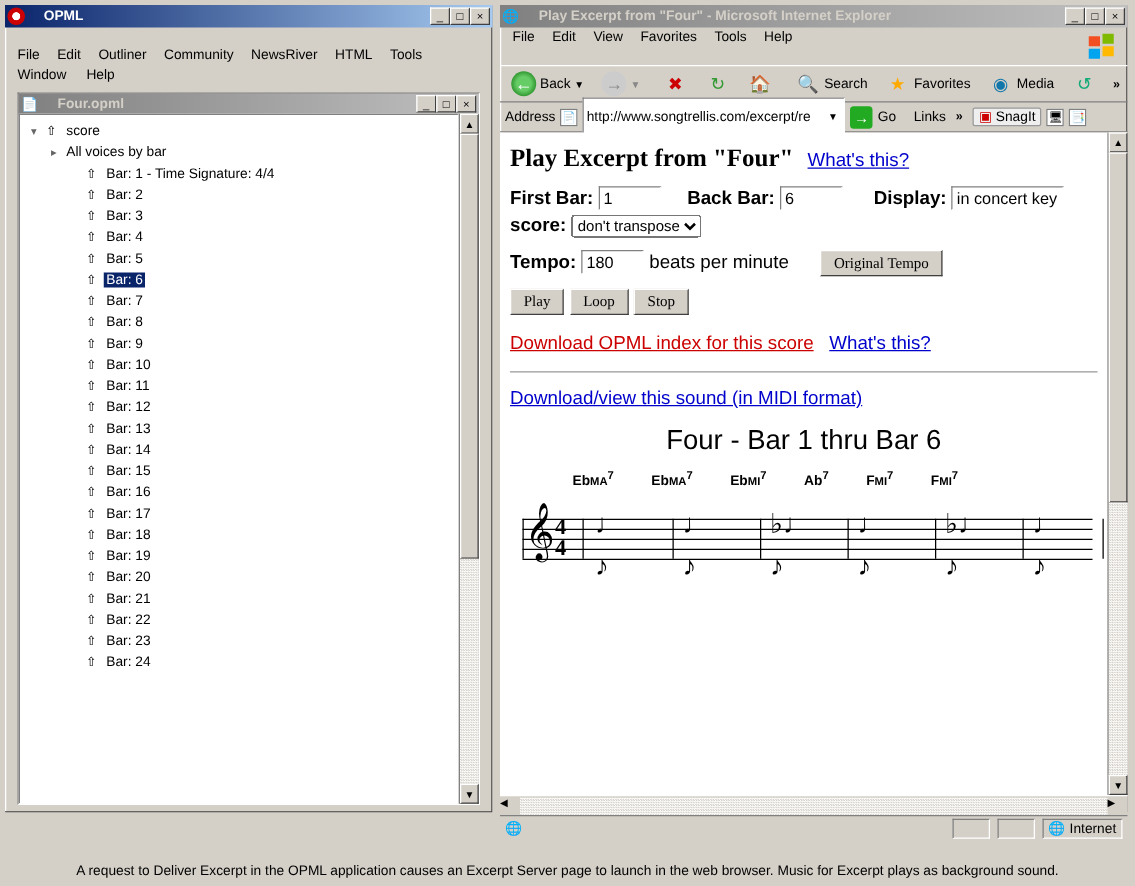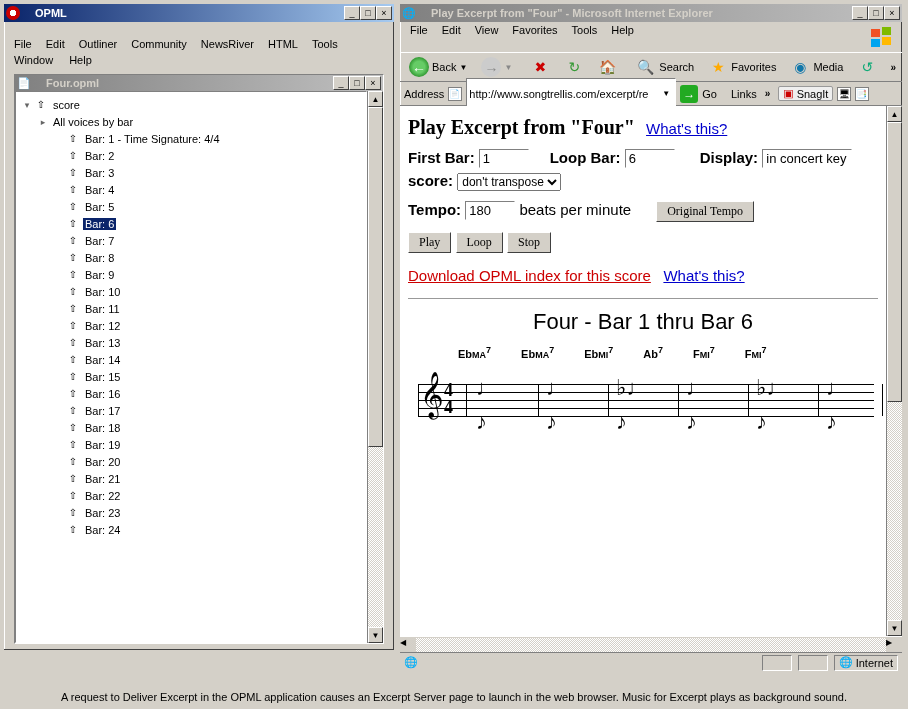--- a/index.html
+++ b/index.html
@@ -372,21 +372,21 @@
 
   <div id="ie-page">
     <div id="ie-content">
       <h2>Play Excerpt from "Four"</h2>
       &nbsp;&nbsp;<span class="link">What's this?</span>
 
       <div class="form-row">
         <span>First Bar:</span>
         <input type="text" value="1" style="">
         &nbsp;&nbsp;&nbsp;
-        <span>Loop Bar:</span>
+        <span>Back Bar:</span>
         <input type="text" value="6" style="">
         &nbsp;&nbsp;&nbsp;&nbsp;
         <span>Display:</span>
         <input type="text" style="width: 90px;" value="in concert key">
       </div>
       <div class="form-row" style="margin-top:-6px">
         <span>score:</span>
         <select><option>don't transpose</option></select>
       </div>
 
@@ -405,20 +405,23 @@
       </div>
 
       <div style="margin:14px 0">
         <span class="redlink">Download OPML index for this score</span>
         &nbsp;&nbsp;<span class="link">What's this?</span>
       </div>
 
 
       <hr class="sep">
 
+      <div style="margin:12px 0">
+        <span class="link">Download/view this sound (in MIDI format)</span>
+      </div>
 
       <div class="score-title">Four - Bar 1 thru Bar 6</div>
       <div class="chord-row" id="chord-row">
           <span>Eb<span style="font-size:9px">MA</span><sup>7</sup></span>
           <span>Eb<span style="font-size:9px">MA</span><sup>7</sup></span>
           <span>Eb<span style="font-size:9px">MI</span><sup>7</sup></span>
           <span>Ab<sup>7</sup></span>
           <span>F<span style="font-size:9px">MI</span><sup>7</sup></span>
           <span>F<span style="font-size:9px">MI</span><sup>7</sup></span>
         </div>

